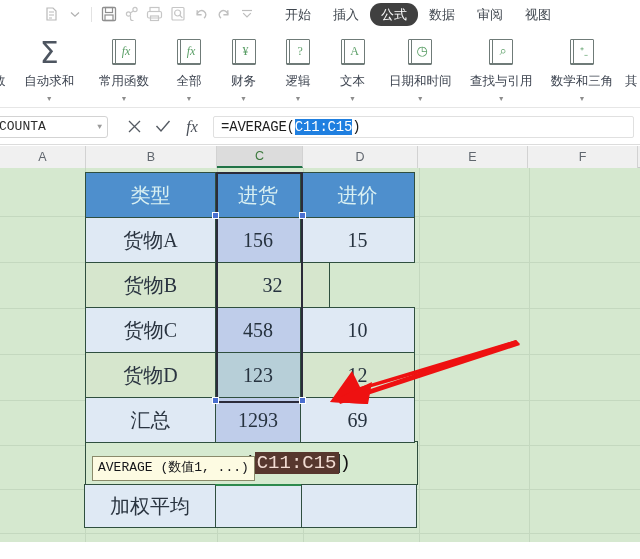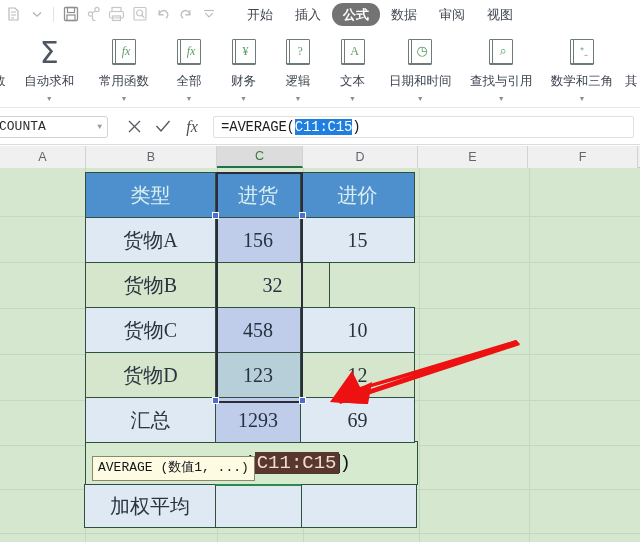--- a/index.html
+++ b/index.html
@@ -8,40 +8,40 @@
     font-family: "Liberation Sans", "DejaVu Sans", sans-serif;
     background: #ffffff;
     overflow: hidden;
   }
   #app { position: relative; width: 640px; height: 559px; }
 
   
   .tabbar {
     position: absolute; left: 0; top: 0; width: 568px; height: 28px;
     background: #ffffff;
-    display: flex; align-items: center;
+    display: flex; align-items: center; padding-left: 38px;
   }
   .qat { display: flex; align-items: center; height: 28px; padding-left: 2px; }
   .qat-ico {
     width: 23px; height: 28px;
     display: flex; align-items: center; justify-content: center;
     color: #b9b9b9;
   }
   .qat-ico.dark { color: #9a9a9a; }
   .qat-ico svg { display: block; }
   .qat-sep {
     width: 1px; height: 15px; background: #e2e2e2; margin: 0 5px;
   }
   .tabs { display: flex; align-items: center; height: 28px; margin-left: 16px; gap: 0px; }
   .tab {
     font-size: 13px; color: #40474f;
     padding: 3px 11px; border-radius: 11px;
     line-height: 17px; white-space: nowrap;
   }
-  .tab.active { background: #737373; color: #ffffff; font-weight: bold; }
+  .tab.active { background: #404040; color: #ffffff; font-weight: normal; }
 
   
   .ribbon {
     position: absolute; left: 0; top: 28px; width: 640px; height: 80px;
     background: #ffffff;
     border-bottom: 1px solid #e6e6e6;
     display: flex; align-items: flex-start;
   }
   .rgroup {
     display: flex; flex-direction: column; align-items: center;

